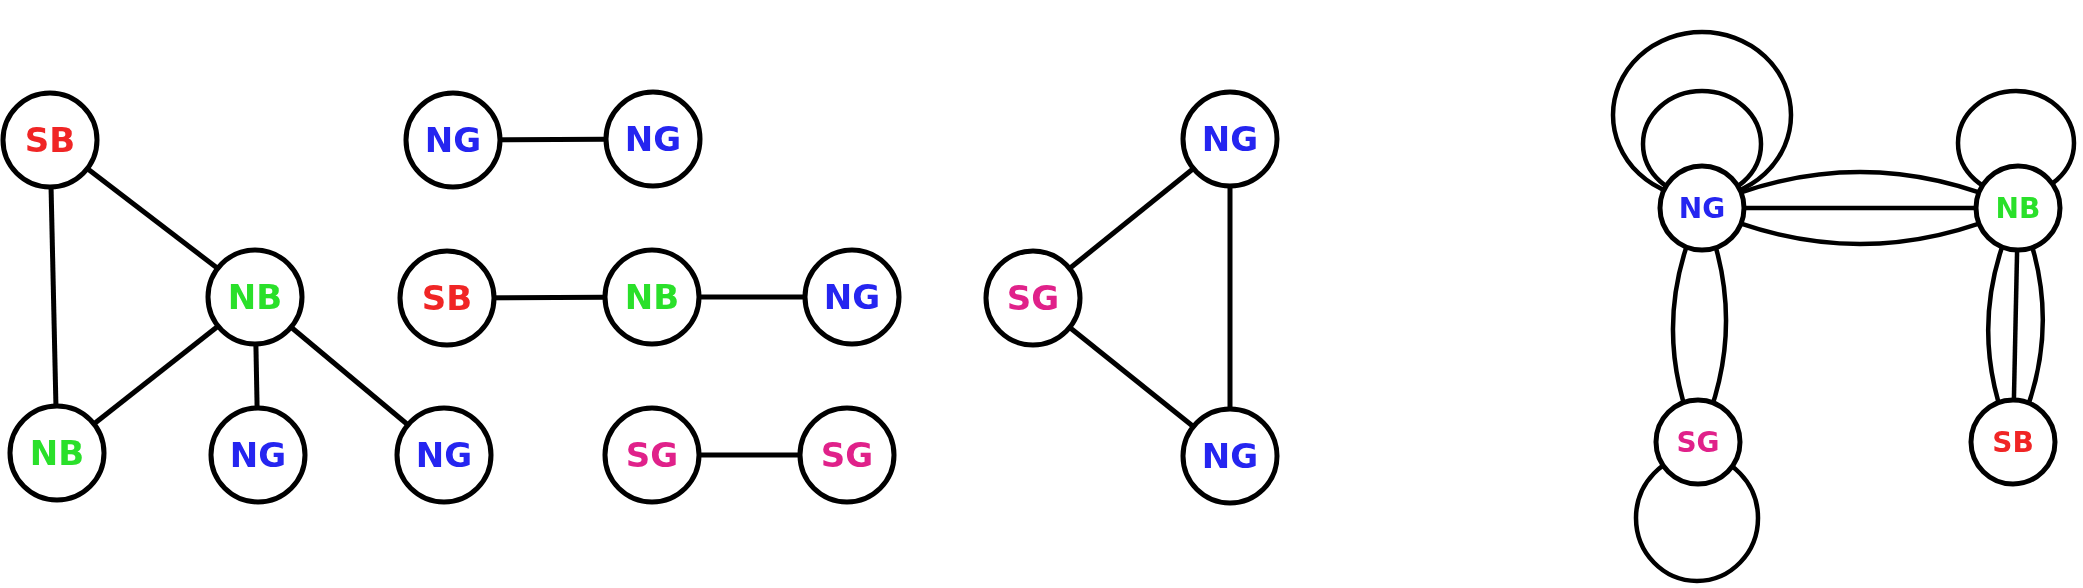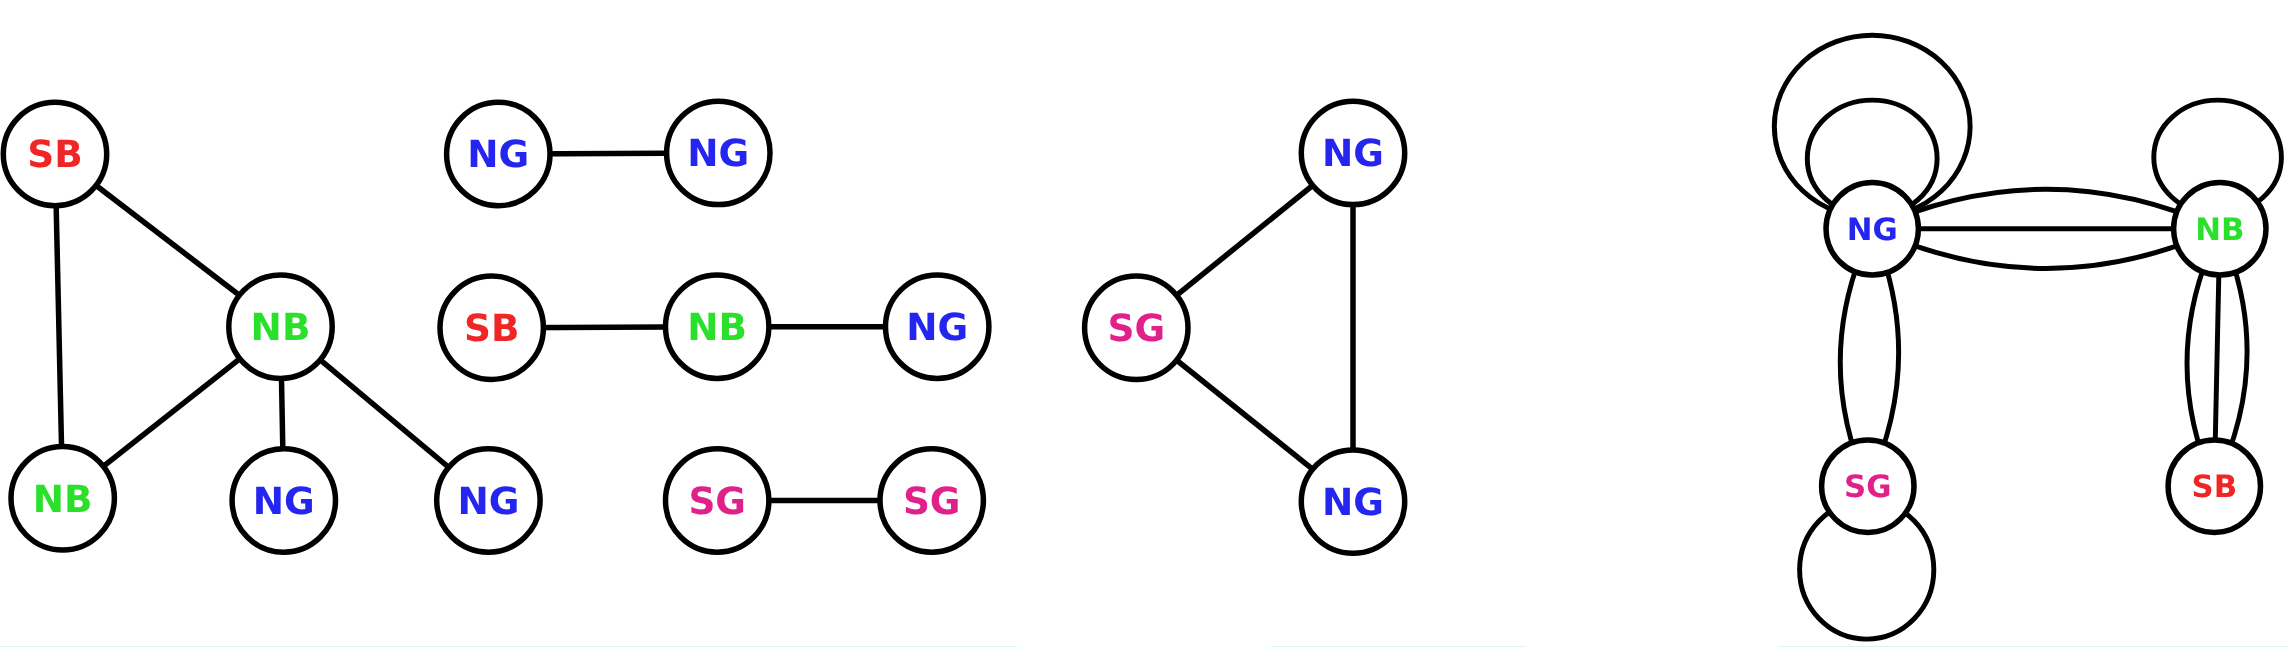--- a/index.html
+++ b/index.html
@@ -3,21 +3,21 @@
 <meta charset="utf-8">
 <style>
   html, body {
     margin: 0;
     padding: 0;
     background: #ffffff;
   }
   .diagram-wrap {
     width: 2083px;
     height: 588px;
-    background: #86efac;
+    background: #84cc16;
     overflow: hidden;
   }
   svg {
     display: block;
   }
   svg text {
     font-family: "DejaVu Sans", "Liberation Sans", sans-serif;
     font-weight: 700;
     user-select: none;
   }

